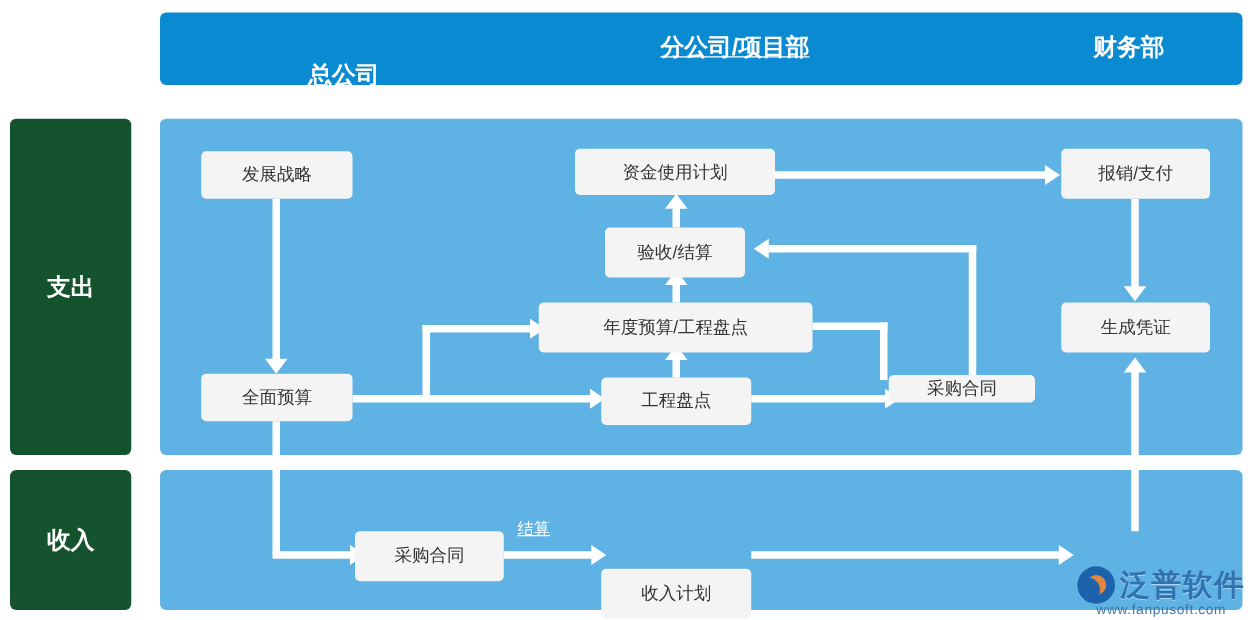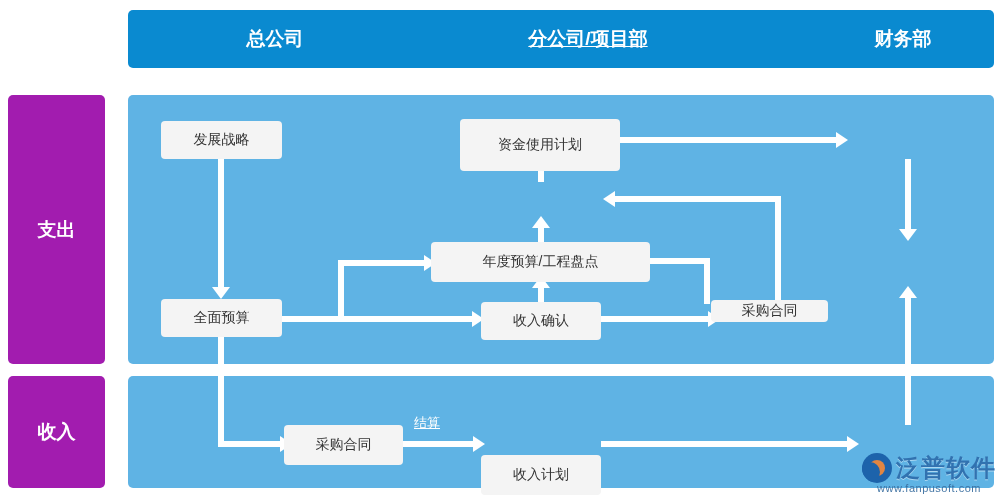--- a/index.html
+++ b/index.html
@@ -14,28 +14,28 @@
   
   .header-bar{
     position:absolute;left:128px;top:10px;width:866px;height:58px;
     background:#0a8ad0;border-radius:5px;
   }
   .header-label{
     position:absolute;top:0;height:58px;line-height:58px;
     color:#ffffff;font-size:19px;font-weight:bold;text-align:center;
     white-space:nowrap;
   }
-  .hl-0{left:62px;width:170px;}
+  .hl-0{left:62px;width:170px;margin-top:22px;}
   .hl-1{left:340px;width:240px;text-decoration:underline;}
   .hl-2{left:700px;width:150px;}
 
   
   .row-label{
     position:absolute;left:8px;width:97px;
-    background:#a21caf;border-radius:5px;
+    background:#14532d;border-radius:5px;
     color:#ffffff;font-size:19px;font-weight:bold;
     display:flex;align-items:center;justify-content:center;
   }
   .rl-expense{top:95px;height:269px;}
   .rl-income{top:376px;height:112px;text-align:right;}
 
   
   .panel{
     position:absolute;left:128px;width:866px;
     background:#5fb3e4;border-radius:5px;
@@ -171,30 +171,33 @@
   <div class="arrow arrow-right" style="left:473px;top:436px;"></div>
   <div class="edge-label" style="left:414px;top:414px;">结算</div>
 
   <div class="conn" style="left:601px;top:441px;width:248px;height:6px;"></div>
   <div class="arrow arrow-right" style="left:847px;top:436px;"></div>
 
   <div class="node" style="left:161px;top:299px;width:121px;height:38px;">全面预算</div>
 
   <div class="node" style="left:161px;top:121px;width:121px;height:38px;">发展战略</div>
 
-  <div class="node" style="left:460px;top:119px;width:160px;height:52px;">资金使用计划</div>
-
+  <div class="node" style="left:460px;top:119px;width:160px;height:37px;">资金使用计划</div>
+
+  <div class="node" style="left:484px;top:182px;width:112px;height:40px;">验收/结算</div>
 
   <div class="node" style="left:431px;top:242px;width:219px;height:40px;">年度预算/工程盘点</div>
 
-  <div class="node" style="left:481px;top:302px;width:120px;height:38px;">收入确认</div>
+  <div class="node" style="left:481px;top:302px;width:120px;height:38px;">工程盘点</div>
 
   <div class="node" style="left:711px;top:300px;width:117px;height:22px;">采购合同</div>
 
-
+  <div class="node" style="left:849px;top:119px;width:119px;height:40px;">报销/支付</div>
+
+  <div class="node" style="left:849px;top:242px;width:119px;height:40px;">生成凭证</div>
 
   <div class="node" style="left:284px;top:425px;width:119px;height:40px;">采购合同</div>
 
   <div class="node" style="left:481px;top:425px;width:120px;height:40px;margin-top:30px;">收入计划</div>
 
 
   <div class="watermark">
     <div class="wm-row">
       <span class="wm-mark"></span>
       <span class="wm-text">泛普软件</span>

